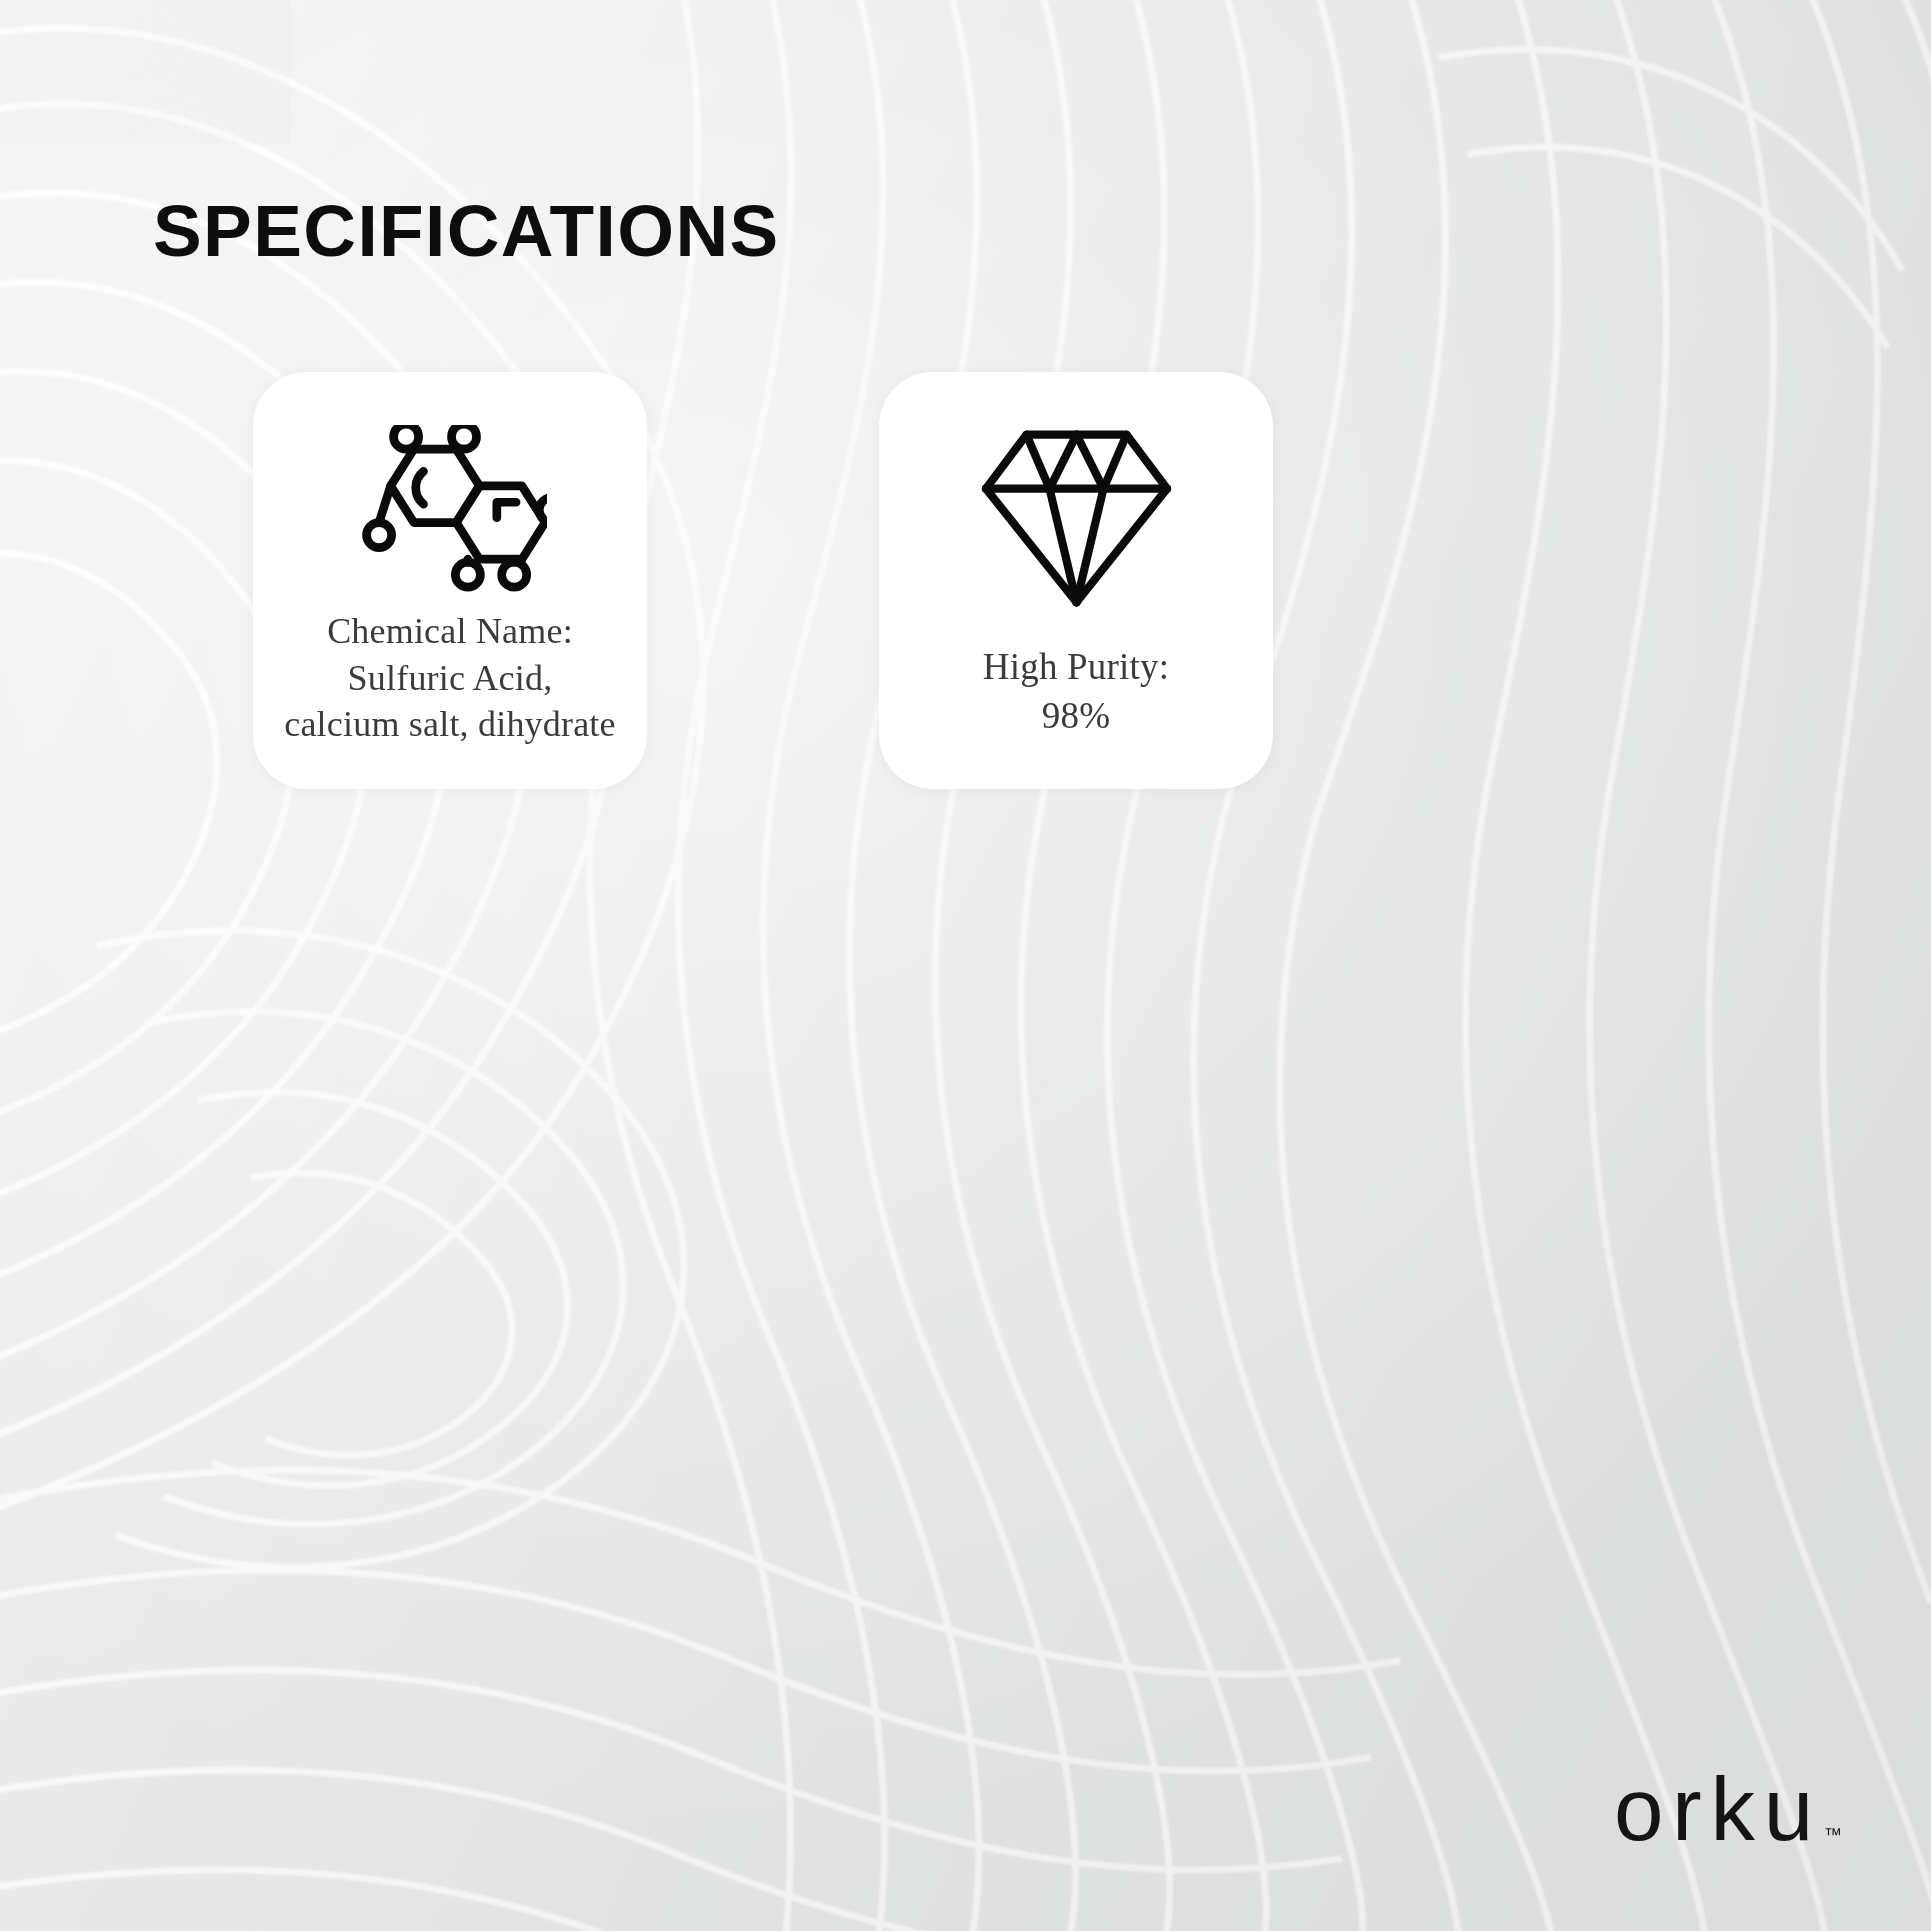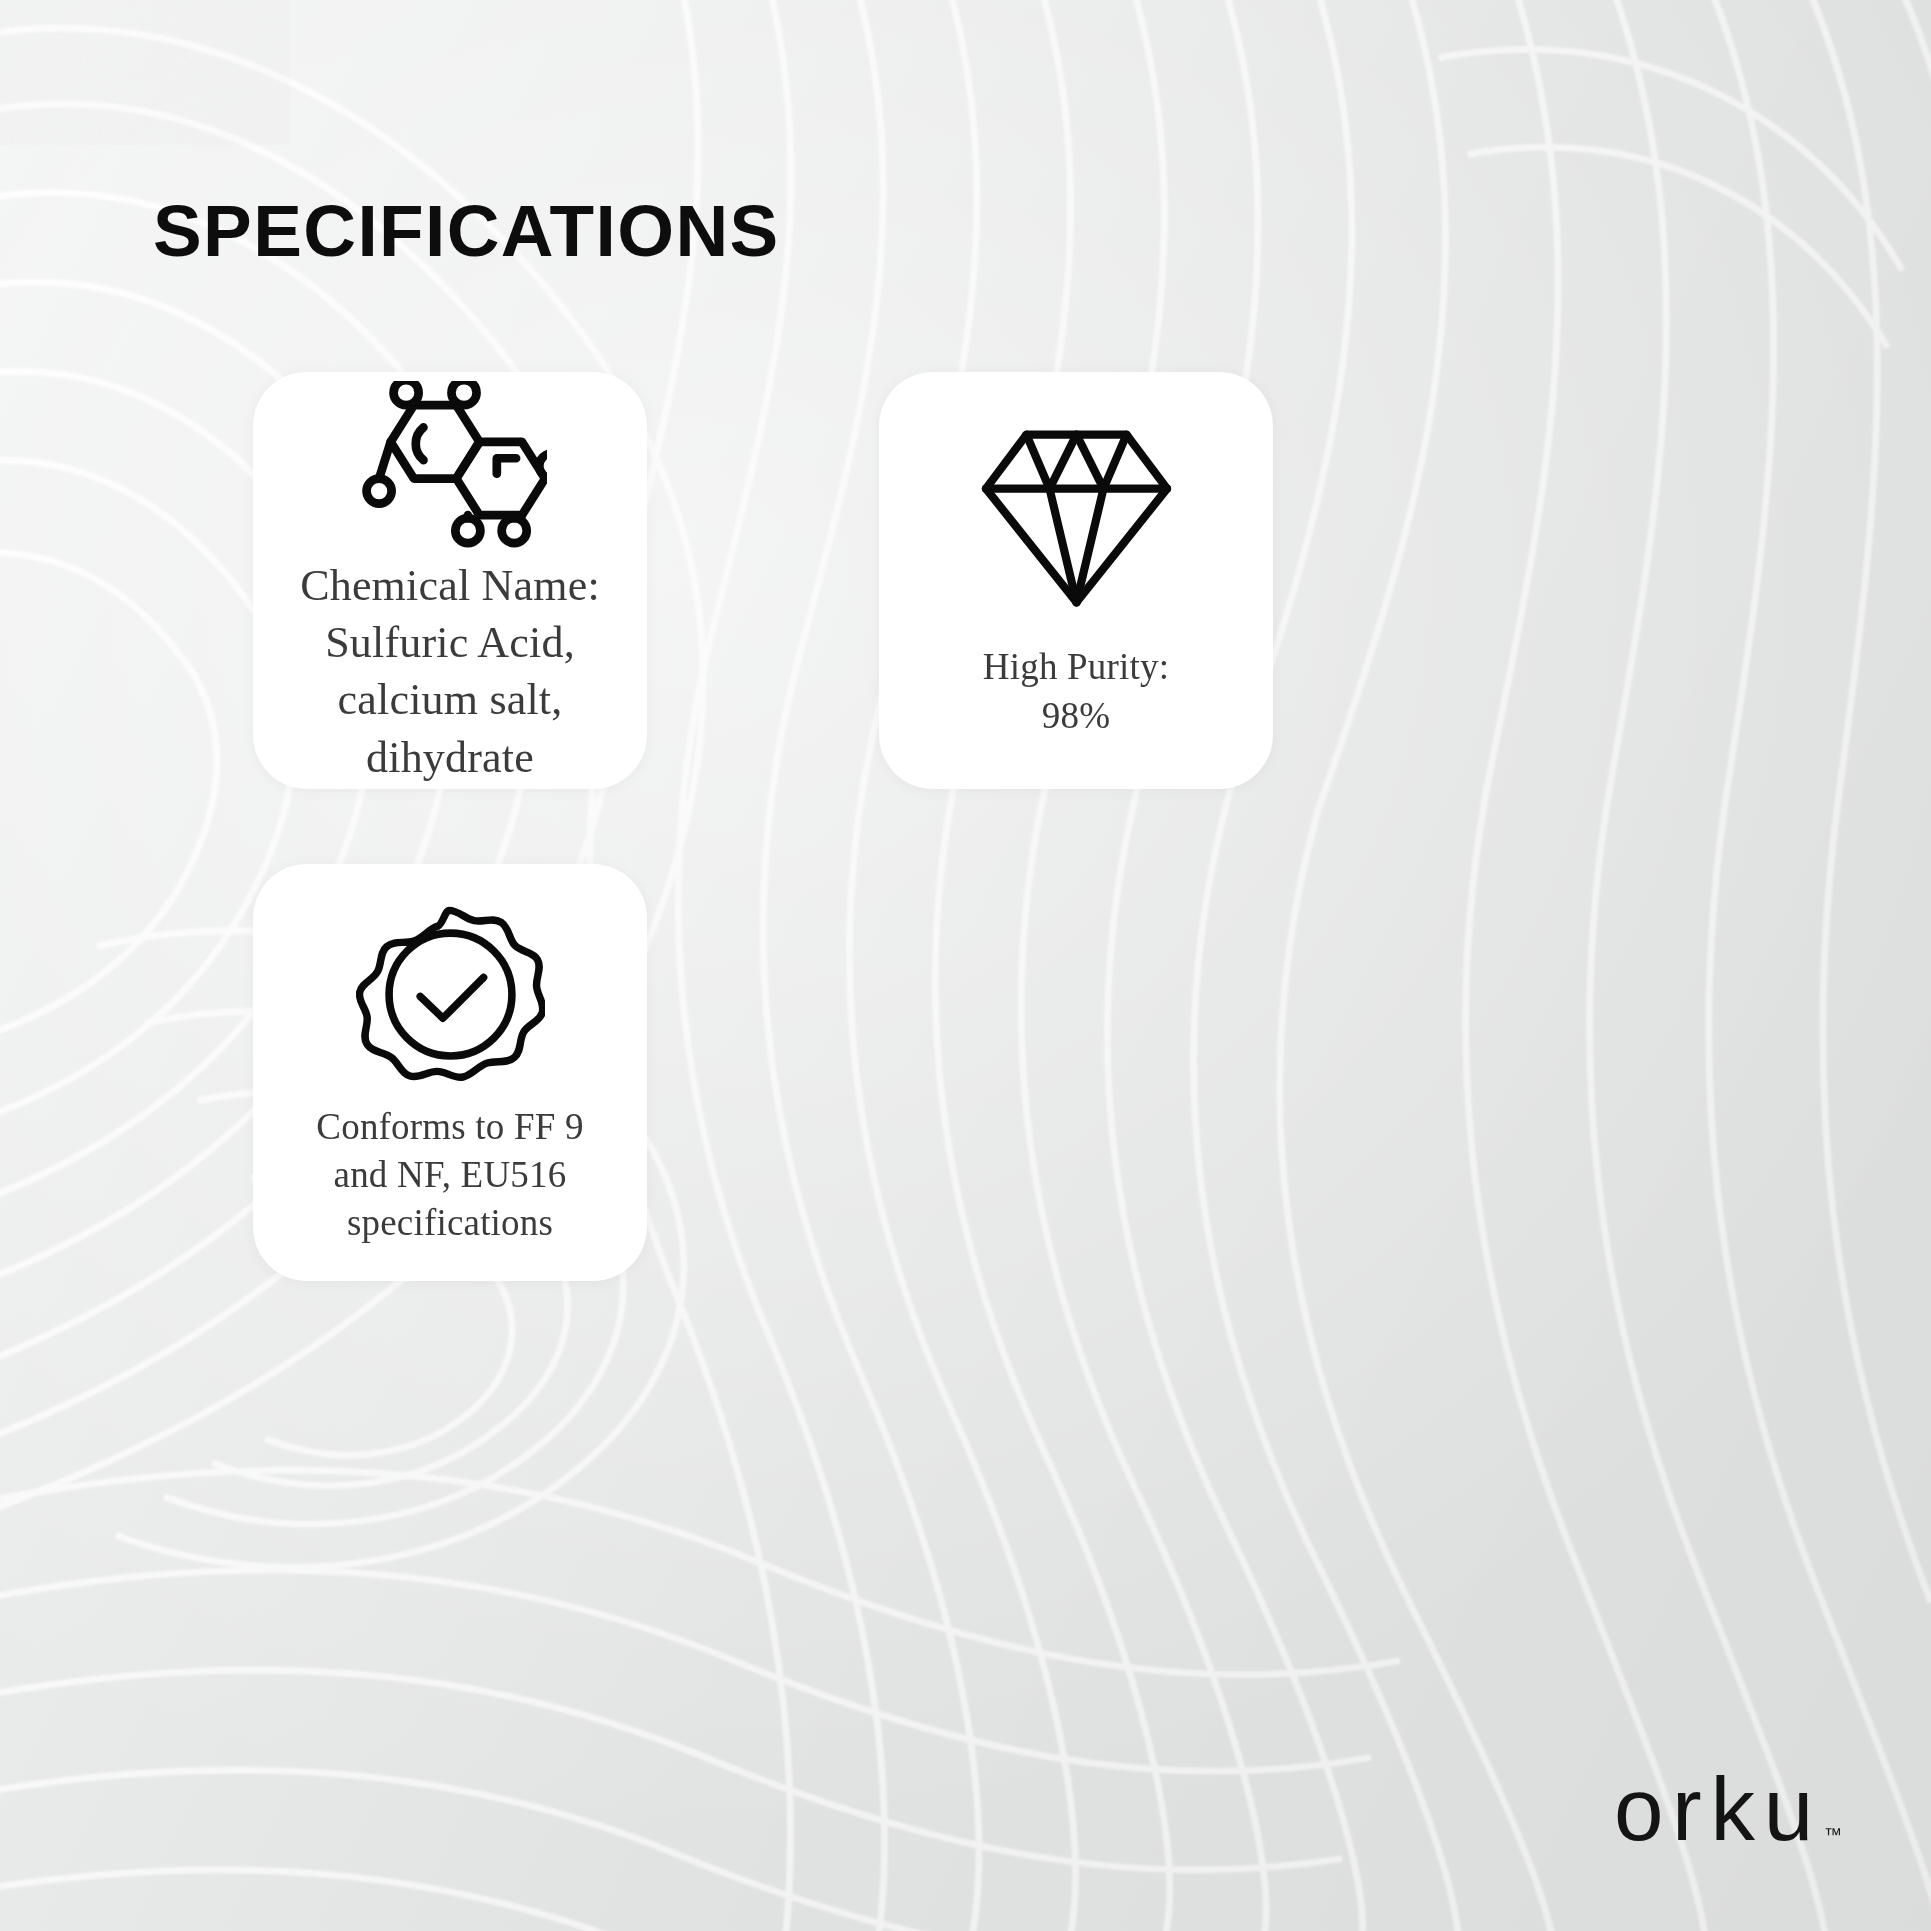--- a/index.html
+++ b/index.html
@@ -81,21 +81,21 @@
     font-family: "Liberation Serif", serif;
     font-size: 37px;
     line-height: 1.30;
     color: #3b3b3b;
     letter-spacing: 0.2px;
     max-width: 386px;
     white-space: pre-line;
   }
 
   
-  #card-chemical-name .card-label { font-size: 44px; }
+  #card-chemical-name .card-label { font-size: 36px; }
   #card-appearance .card-icon { margin-bottom: 33px; }
   #card-appearance .card-label { font-size: 37px; }
   #card-purity .card-icon { margin-bottom: 33px; }
   #card-compliance .card-icon { margin-bottom: 15.4px; }
 
   
   #brand-logo {
     position: absolute;
     right: 89px; bottom: 79px;
     display: flex;
@@ -234,46 +234,20 @@
         <path d="M 152 8 L 128 64"></path>
 
         <path d="M 72 64 L 100 182"></path>
         <path d="M 128 64 L 100 182"></path>
       </svg>
     </div>
     <div class="card-label">High Purity:
 98%</div>
   </div>
 
-  <div class="spec-card r2" id="card-compliance">
-    <div class="card-icon">
-      <svg width="189" height="189" viewBox="0 0 200 200" fill="none" stroke="#0a0a0a" stroke-width="8" stroke-linecap="round" stroke-linejoin="round" xmlns="http://www.w3.org/2000/svg">
-
-        <path d="M 100 6
-                 C 110 6 117 15 127 17 C 137 19 147 13 156 19
-                 C 165 25 164 37 171 44 C 178 51 190 50 195 59
-                 C 200 68 193 78 194 88 C 195 98 203 106 200 116
-                 C 197 126 185 128 180 137 C 175 146 178 157 170 164
-                 C 162 171 151 167 141 170 C 131 173 125 183 115 185
-                 C 105 187 97 179 87 179 C 77 179 68 187 58 184
-                 C 48 181 46 170 38 164 C 30 158 18 159 12 150
-                 C 6 141 13 131 12 121 C 11 111 2 104 4 94
-                 C 6 84 18 81 23 72 C 28 63 25 52 33 45
-                 C 41 38 52 42 62 39 C 72 36 78 26 88 23
-                 C 93 21 96 6 100 6 Z" transform="translate(0,4) scale(0.985)"></path>
-
-        <circle cx="100" cy="99" r="65"></circle>
-
-        <path d="M 68 101 L 92 124 L 135 81"></path>
-      </svg>
-    </div>
-    <div class="card-label">Conforms to FF 9
-and NF, EU516
-specifications</div>
-  </div>
 
 </div>
 
 <div id="brand-logo">
   <span id="brand-wordmark">orku</span>
   <span id="brand-tm">™</span>
 </div>
 
 
 </body></html>

